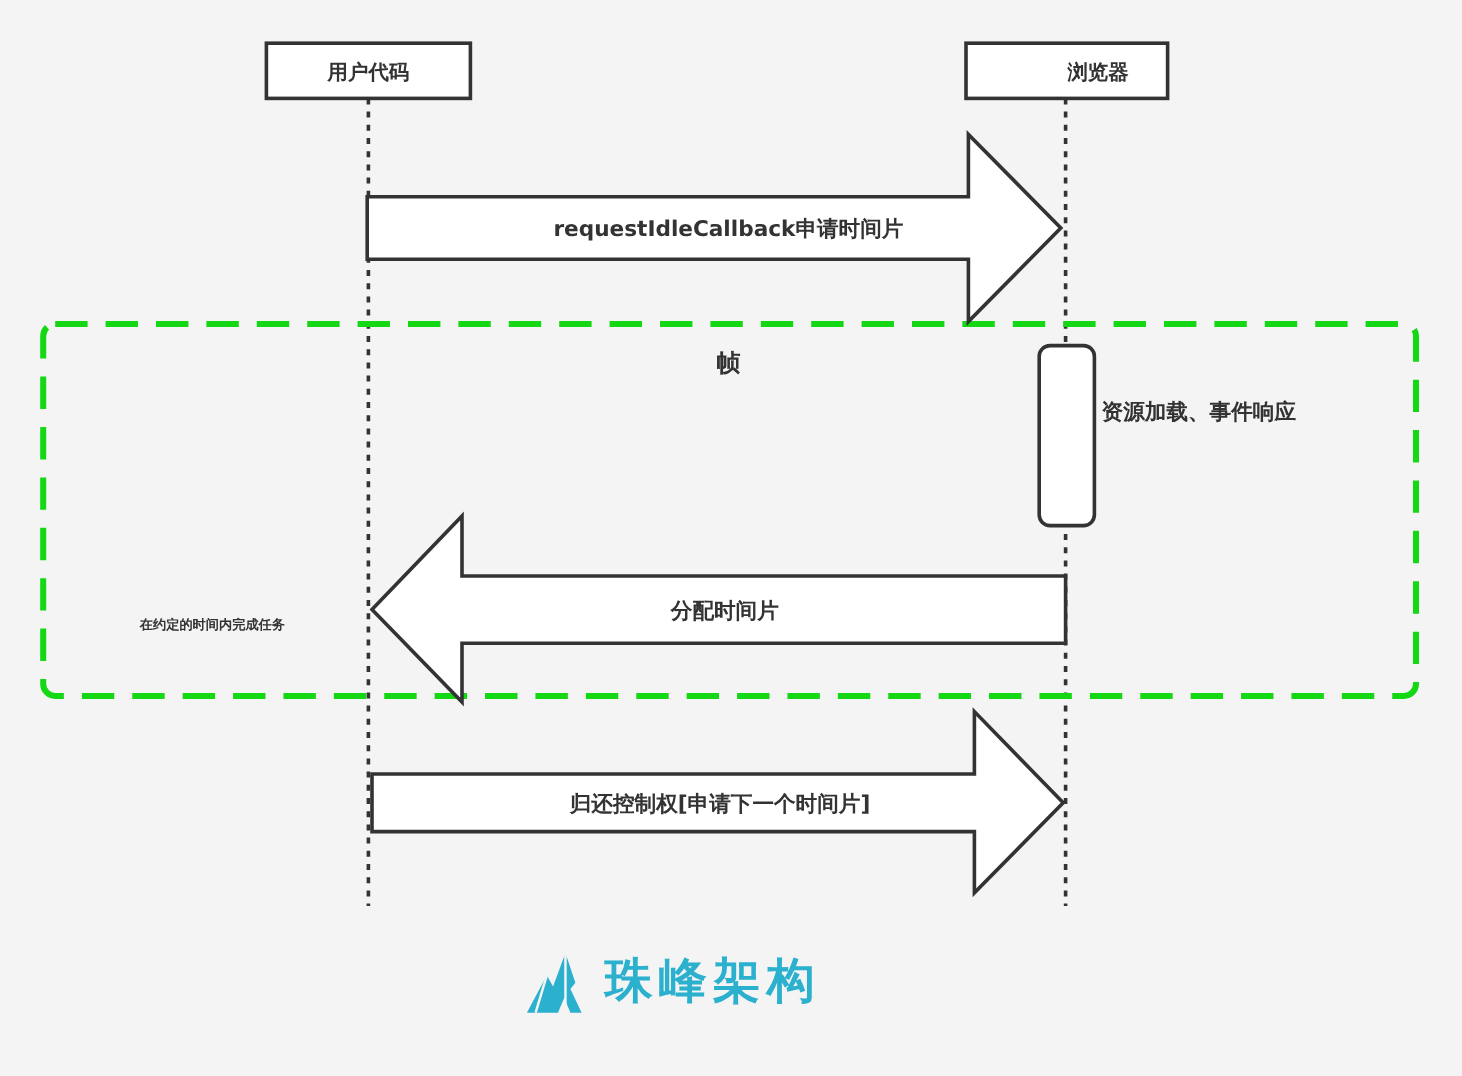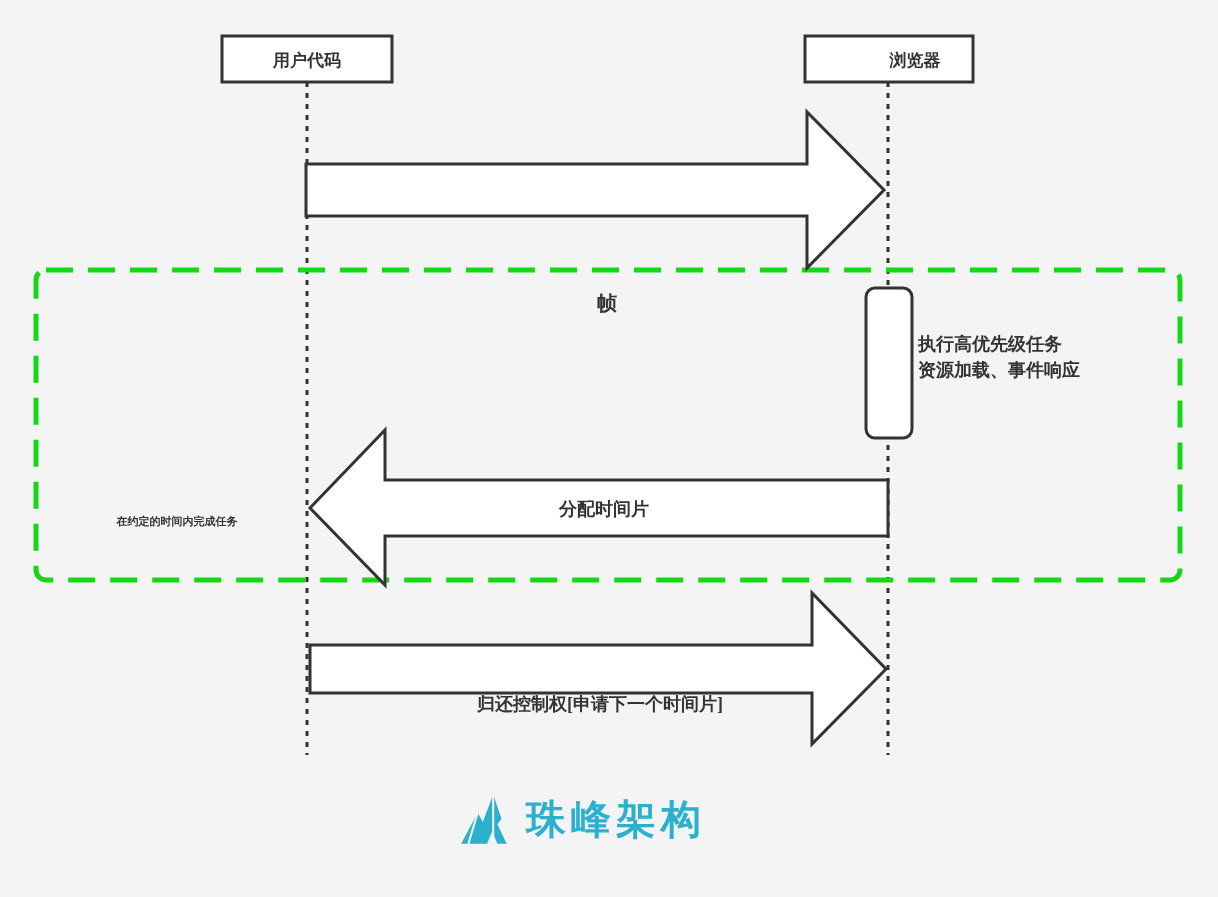--- a/index.html
+++ b/index.html
@@ -29,23 +29,22 @@
     position:absolute;
     left:918px;top:331px;
     font-weight:bold;
     font-size:18px;
     line-height:26px;
     color:#333333;
     white-space:nowrap;
   }
   .logo{
     position:absolute;
-    left:458px;top:790px;
+    left:436px;top:790px;
     display:flex;
-    align-items:center;
     gap:10px;
   }
   .logo-text{
     font-size:40px;
     font-weight:bold;
     letter-spacing:5px;
     color:#2BB0CE;
   }
 </style>
 </head>
@@ -68,27 +67,27 @@
     <polygon points="306,164 807,164 807,112 884,190 807,268 807,216 306,216" fill="#ffffff" stroke="#333333" stroke-width="3" stroke-linejoin="miter"></polygon>
 
     <polygon points="310,508 385,430 385,480 888,480 888,536 385,536 385,585" fill="#ffffff" stroke="#333333" stroke-width="3" stroke-linejoin="miter"></polygon>
 
     <polygon points="310,645 812,645 812,593 886,669 812,744 812,693 310,693" fill="#ffffff" stroke="#333333" stroke-width="3" stroke-linejoin="miter"></polygon>
   </svg>
 
   <div class="label actor-label" style="left:307px;top:60px;">用户代码</div>
   <div class="label actor-label" style="left:889px;top:60px;margin-left:26px;">浏览器</div>
 
+  <div class="label msg-label" style="left:607px;top:191px;">requestIdleCallback申请时间片</div>
   <div class="label msg-label" style="left:604px;top:509px;">分配时间片</div>
-  <div class="label msg-label" style="left:600px;top:704px;font-family:Liberation Serif, serif;">归还控制权[申请下一个时间片]</div>
+  <div class="label msg-label" style="left:600px;top:670px;">归还控制权[申请下一个时间片]</div>
 
   <div class="label frame-label" style="left:607px;top:303px;">帧</div>
 
   <div class="activation-note">
-    <div>执行高优先级任务</div>
     <div>资源加载、事件响应</div>
   </div>
 
   <div class="label side-note" style="left:177px;top:521px;">在约定的时间内完成任务</div>
 
   <div class="logo">
     <svg width="58" height="58" viewBox="0 0 56 56">
       <path d="M3 52 L19 22 L24 31 L34 4 L42 28 L38 33 L47 52 L38 52 L33 40 L28 52 Z" fill="#2BB0CE"></path>
       <path d="M19 22 L10 52" stroke="#f4f4f5" stroke-width="2" fill="none"></path>
       <path d="M34 4 L34 52" stroke="#f4f4f5" stroke-width="2" fill="none"></path>

